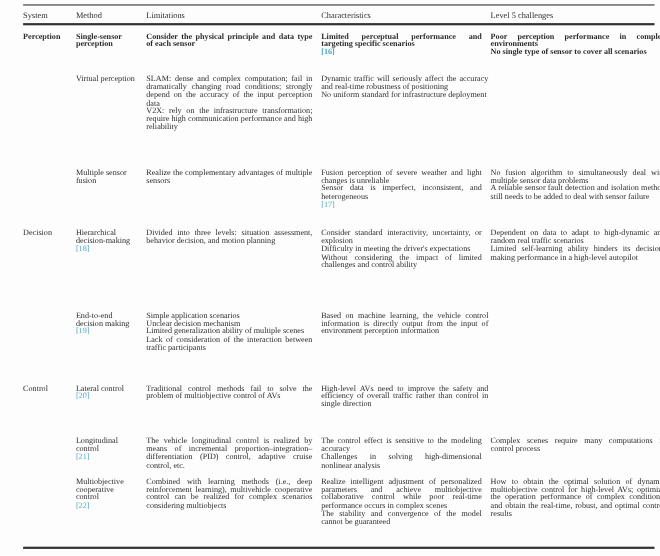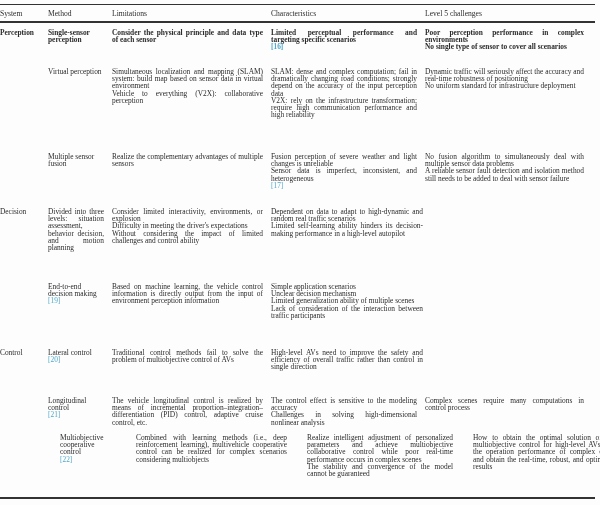--- a/index.html
+++ b/index.html
@@ -5,21 +5,21 @@
   * { margin:0; padding:0; box-sizing:border-box; }
   html,body { background:#ffffff; }
   .page {
     position:relative;
     width:600px; height:505px;
     background:#fdfdfd;
     font-family:"Liberation Serif", serif;
     color:#2b2b2b;
     overflow:hidden;
   }
-  .table-wrap { padding:4px 5px 0 0;border-radius:11px; }
+  .table-wrap { padding:4px 5px 0 21px;border-radius:11px; }
   .rule { background:#333333; height:1px; width:100%; }
   .rule.thick { height:2px; }
   .grid-row {
     display:grid;
     grid-template-columns:48px 64px 159px 154px 161px;
   }
   .thead { height:16px; align-items:center; font-size:7.6px; }
   .hcell { padding-right:8px; white-space:nowrap; }
   .tbody { padding-top:6px; }
   .trow { }
@@ -63,24 +63,20 @@
             <div class="item">Poor perception performance in complex environments</div>
             <div class="item">No single type of sensor to cover all scenarios</div>
           </div>
         </div>
         <div class="grid-row trow" style="min-height: 85px;">
           <div class="cell"></div>
           <div class="cell">
             <div class="item">Virtual perception</div>
           </div>
           <div class="cell justify">
-            <div class="item">Simultaneous localization and mapping (SLAM) system: build map based on sensor data in virtual environment</div>
-            <div class="item">Vehicle to everything (V2X): collaborative perception</div>
-          </div>
-          <div class="cell justify">
             <div class="item">SLAM: dense and complex computation; fail in dramatically changing road conditions; strongly depend on the accuracy of the input perception data</div>
             <div class="item">V2X: rely on the infrastructure transformation; require high communication performance and high reliability</div>
           </div>
           <div class="cell justify">
             <div class="item">Dynamic traffic will seriously affect the accuracy and real-time robustness of positioning</div>
             <div class="item">No uniform standard for infrastructure deployment</div>
           </div>
         </div>
         <div class="grid-row trow" style="min-height: 55px;">
           <div class="cell"></div>
@@ -94,46 +90,49 @@
             <div class="item">Fusion perception of severe weather and light changes is unreliable</div>
             <div class="item">Sensor data is imperfect, inconsistent, and heterogeneous <div class="ref" style="color: rgb(79, 168, 201);">[17]</div></div>
           </div>
           <div class="cell justify">
             <div class="item">No fusion algorithm to simultaneously deal with multiple sensor data problems</div>
             <div class="item">A reliable sensor fault detection and isolation method still needs to be added to deal with sensor failure</div>
           </div>
         </div>
         <div class="grid-row trow" style="min-height: 75px;">
           <div class="cell">Decision</div>
+          <div class="cell">
+            <div class="item">Hierarchical decision-making <div class="ref" style="color: rgb(79, 168, 201);">[18]</div></div>
+          </div>
           <div class="cell justify">
             <div class="item">Divided into three levels: situation assessment, behavior decision, and motion planning</div>
           </div>
           <div class="cell justify">
-            <div class="item">Consider limited interactivity, environments, or explosion</div>
+            <div class="item">Consider standard interactivity, uncertainty, or explosion</div>
             <div class="item">Difficulty in meeting the driver's expectations</div>
             <div class="item">Without considering the impact of limited challenges and control ability</div>
           </div>
           <div class="cell justify">
             <div class="item">Dependent on data to adapt to high-dynamic and random real traffic scenarios</div>
             <div class="item">Limited self-learning ability hinders its decision-making performance in a high-level autopilot</div>
           </div>
         </div>
         <div class="grid-row trow" style="min-height: 66px;">
           <div class="cell"></div>
           <div class="cell">
             <div class="item">End-to-end decision making <div class="ref" style="color: rgb(79, 168, 201);">[19]</div></div>
           </div>
           <div class="cell justify">
-            <div class="item">Based on machine learning, the vehicle control information is directly output from the input of environment perception information</div>
-          </div>
-          <div class="cell justify">
             <div class="item">Simple application scenarios</div>
             <div class="item">Unclear decision mechanism</div>
             <div class="item">Limited generalization ability of multiple scenes</div>
             <div class="item">Lack of consideration of the interaction between traffic participants</div>
+          </div>
+          <div class="cell justify">
+            <div class="item">Based on machine learning, the vehicle control information is directly output from the input of environment perception information</div>
           </div>
         </div>
         <div class="grid-row trow" style="min-height: 48px;">
           <div class="cell">Control</div>
           <div class="cell">
             <div class="item">Lateral control <div class="ref" style="color: rgb(79, 168, 201);">[20]</div></div>
           </div>
           <div class="cell justify">
             <div class="item">Traditional control methods fail to solve the problem of multiobjective control of AVs</div>
           </div>
@@ -150,21 +149,21 @@
             <div class="item">The vehicle longitudinal control is realized by means of incremental proportion–integration–differentiation (PID) control, adaptive cruise control, etc.</div>
           </div>
           <div class="cell justify">
             <div class="item">The control effect is sensitive to the modeling accuracy</div>
             <div class="item">Challenges in solving high-dimensional nonlinear analysis</div>
           </div>
           <div class="cell justify">
             <div class="item">Complex scenes require many computations in control process</div>
           </div>
         </div>
-        <div class="grid-row trow" style="min-height: 63px; gap: 12px;">
+        <div class="grid-row trow" style="min-height: 63px;">
           <div class="cell"></div>
           <div class="cell">
             <div class="item">Multiobjective cooperative control <div class="ref" style="color: rgb(79, 168, 201);">[22]</div></div>
           </div>
           <div class="cell justify">
             <div class="item">Combined with learning methods (i.e., deep reinforcement learning), multivehicle cooperative control can be realized for complex scenarios considering multiobjects</div>
           </div>
           <div class="cell justify">
             <div class="item">Realize intelligent adjustment of personalized parameters and achieve multiobjective collaborative control while poor real-time performance occurs in complex scenes</div>
             <div class="item">The stability and convergence of the model cannot be guaranteed</div>

